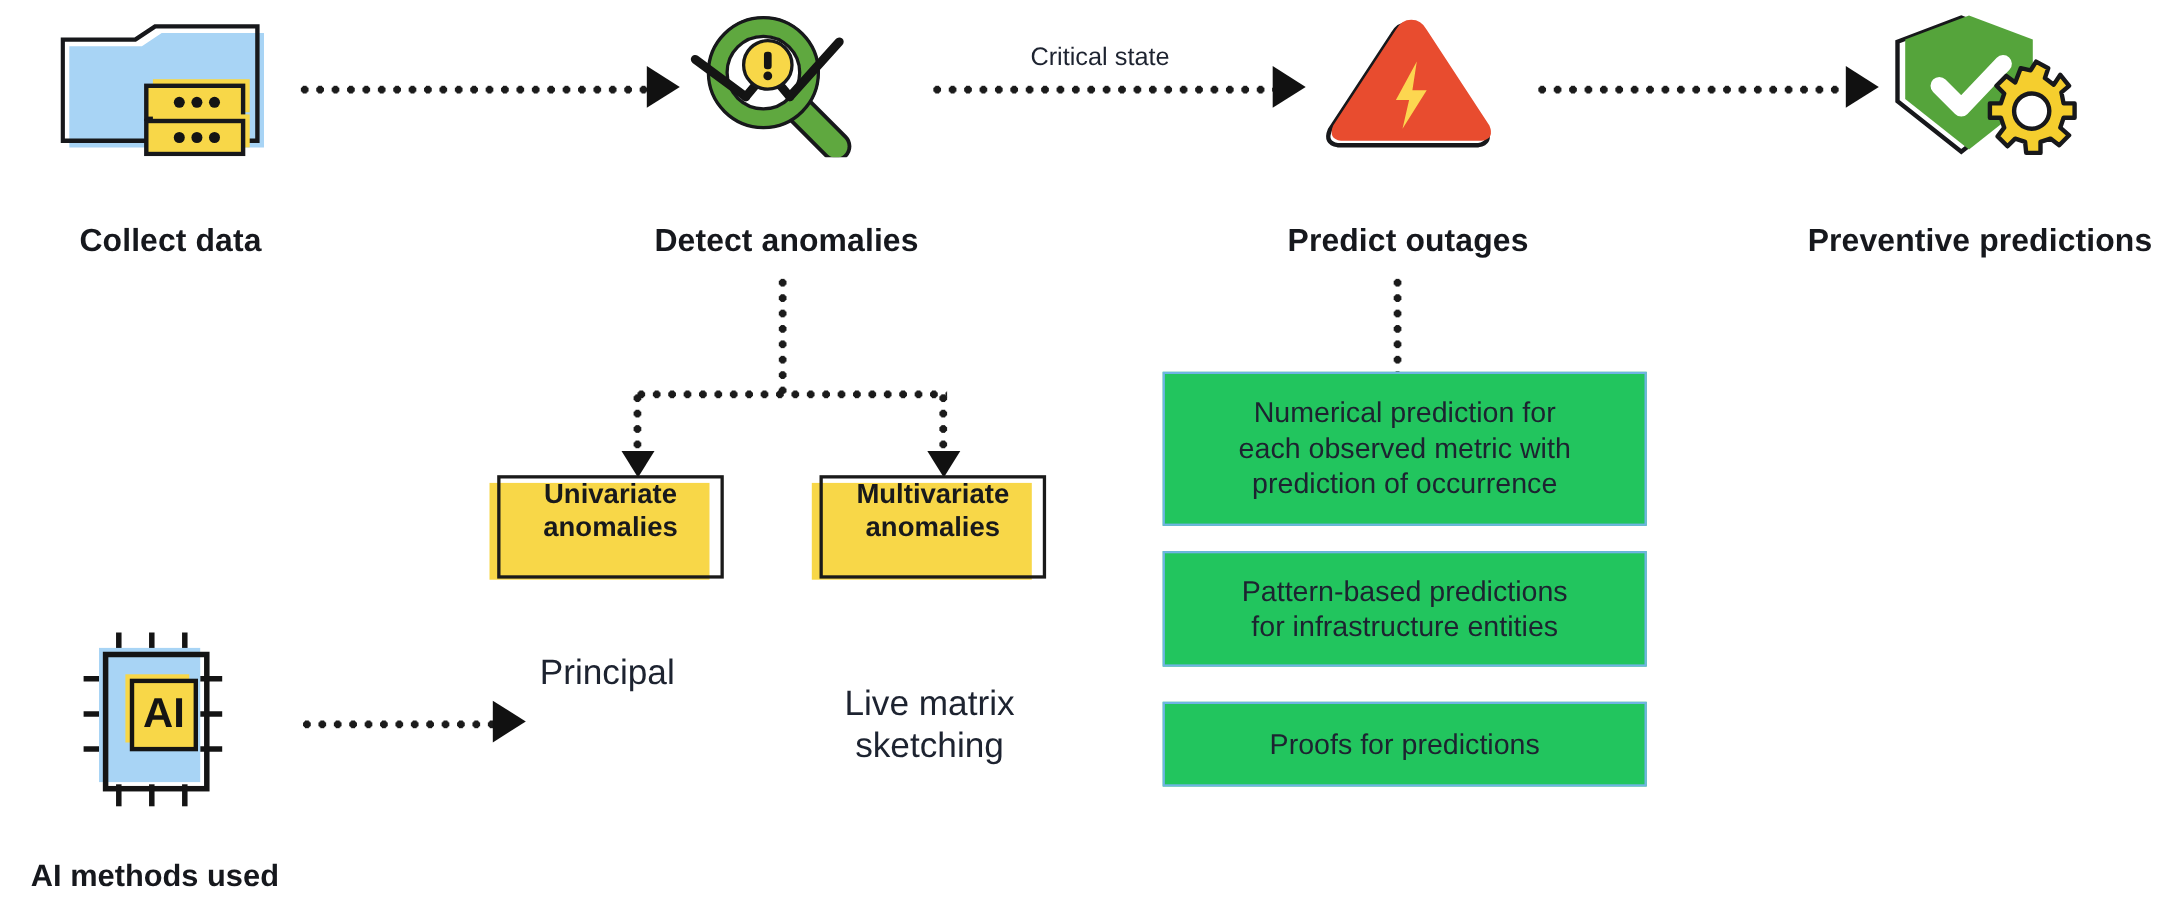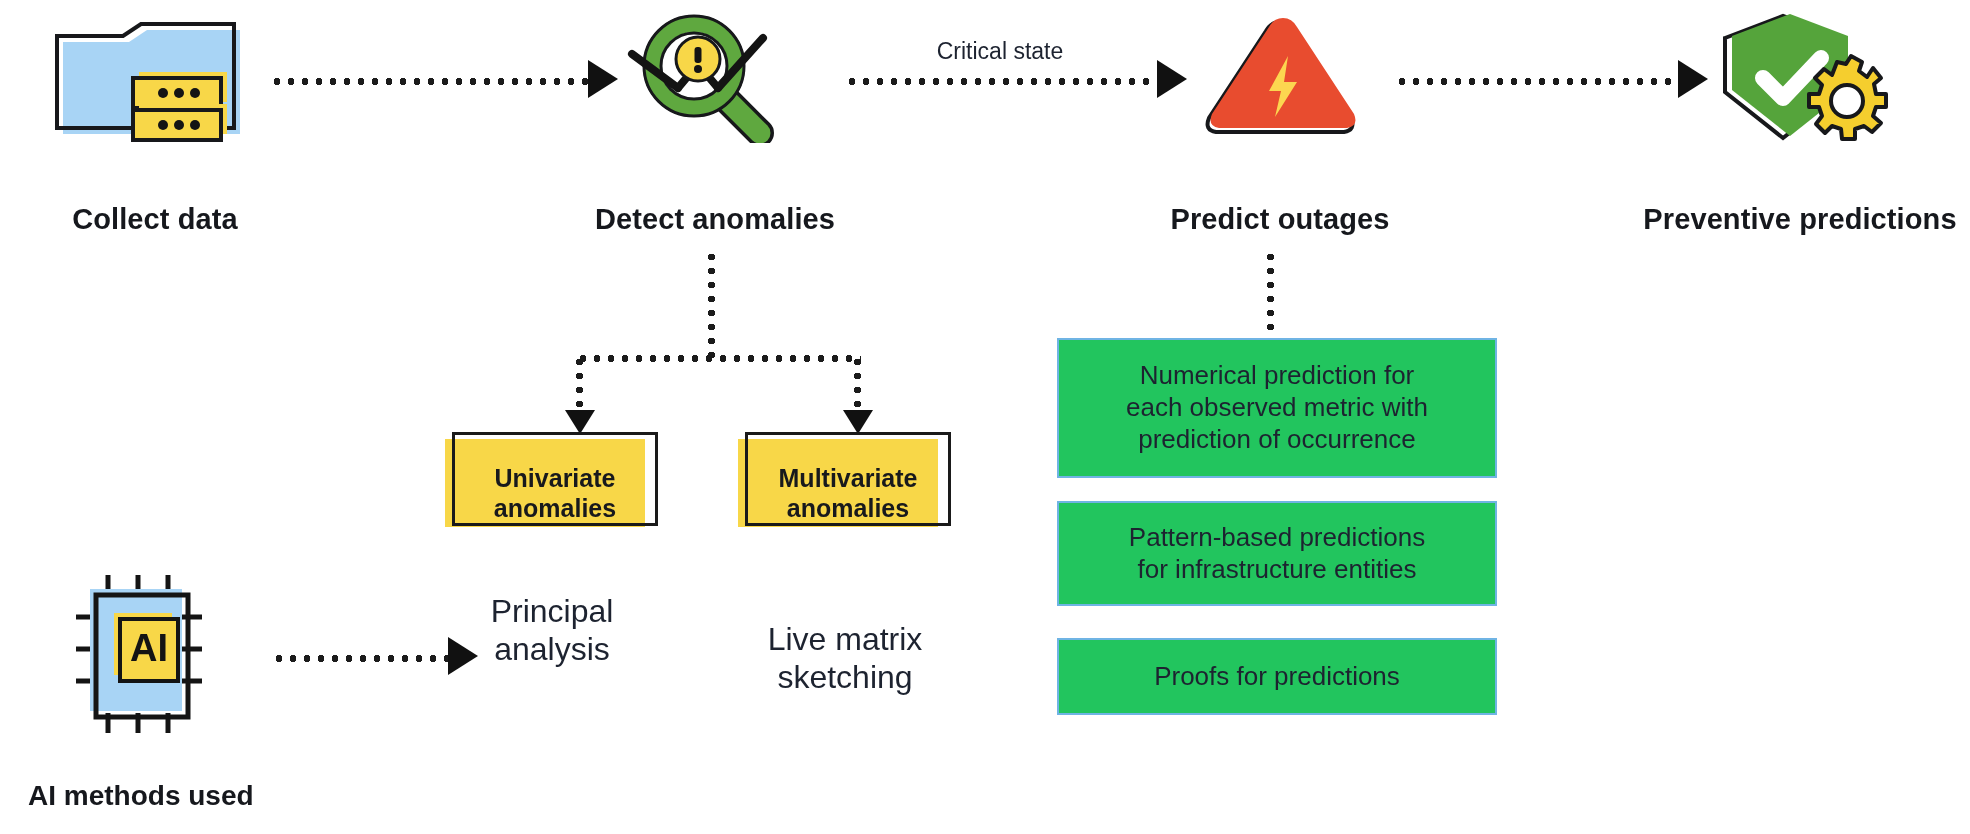--- a/index.html
+++ b/index.html
@@ -40,21 +40,21 @@
   }
 
   
   .ybox{width:200px;height:88px;}
   .ybox .fill{
     position:absolute;left:-7px;top:7px;width:200px;height:88px;background:#F8D748;
   }
   .ybox .frame{
     position:absolute;left:0;top:0;width:200px;height:88px;
     border:3px solid #1a1a1a;background:transparent;
-    display:flex;align-items:flex-end;justify-content:center;
+    display:flex;align-items:flex-start;justify-content:center;
   }
   .ybox .txt{
     position:relative;font-size:25px;font-weight:700;line-height:1.18;
     text-align:center;color:#18191c;
   }
 
   
   .subcap{font-size:32px;line-height:1.2;text-align:center;color:#1d2330;}
 
   
@@ -173,21 +173,20 @@
   <div class="frame">
     <div class="txt">
       <span>Multivariate</span><br>
       <span>anomalies</span>
     </div>
   </div>
 </div>
 
 <div class="abs subcap" style="left:422px;top:592px;width:260px;">
   <div>Principal</div>
-  <div>analysis</div>
 </div>
 
 <div class="abs subcap" style="left:715px;top:592px;width:260px;margin-top:28px;">
   <div>Live matrix</div>
   <div>sketching</div>
 </div>
 
 <div class="abs dotline-v" style="left:1267px;top:250px;height:88px;"></div>
 
 <div class="abs bbox" style="left:1057px;top:338px;width:440px;height:140px;">

